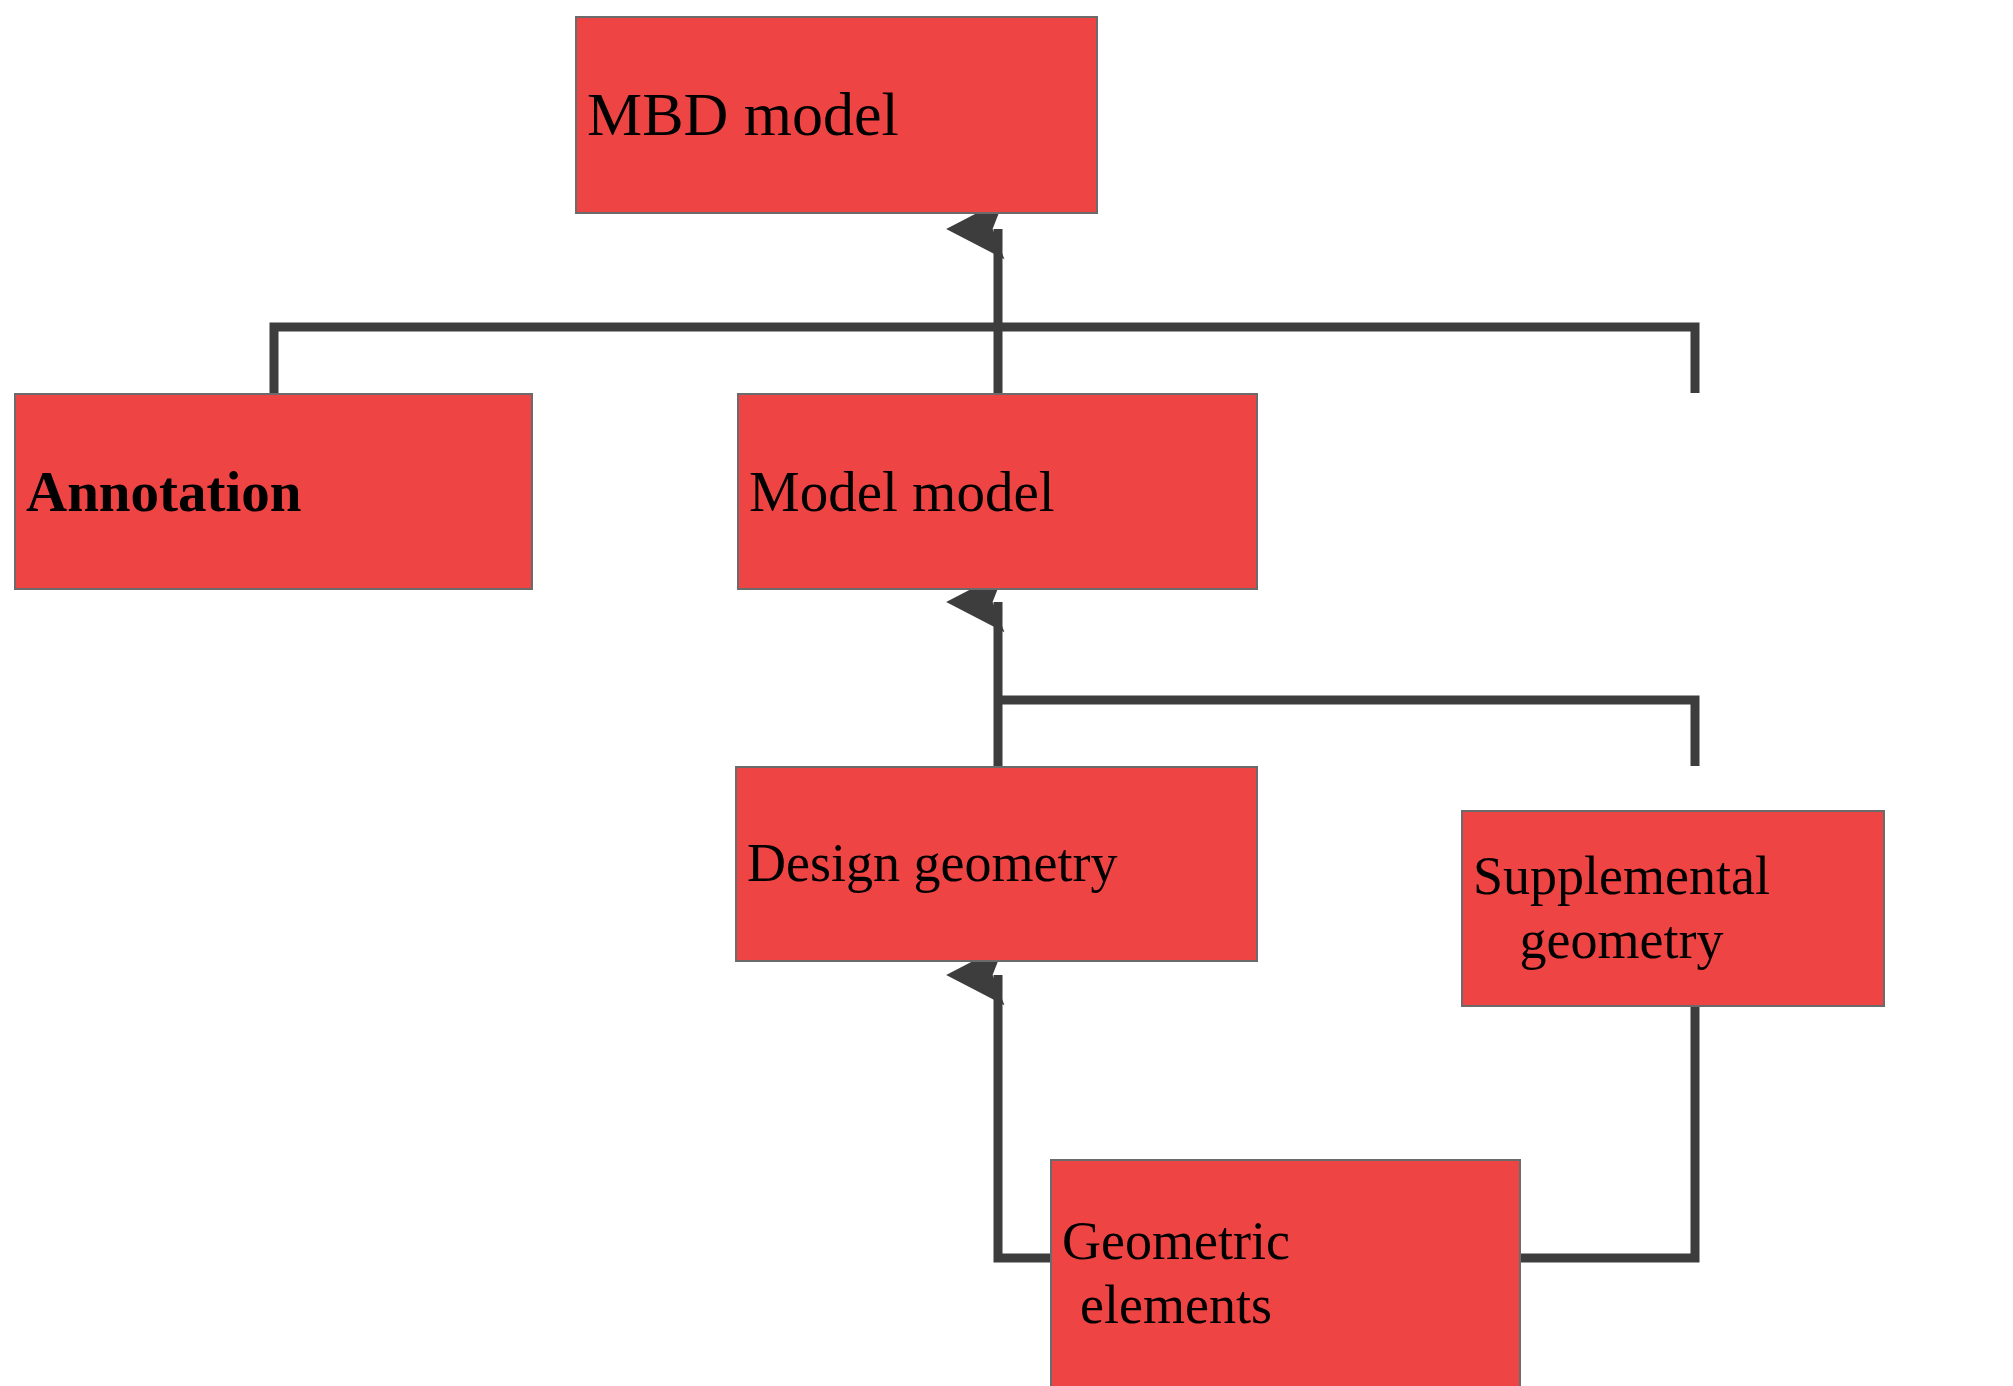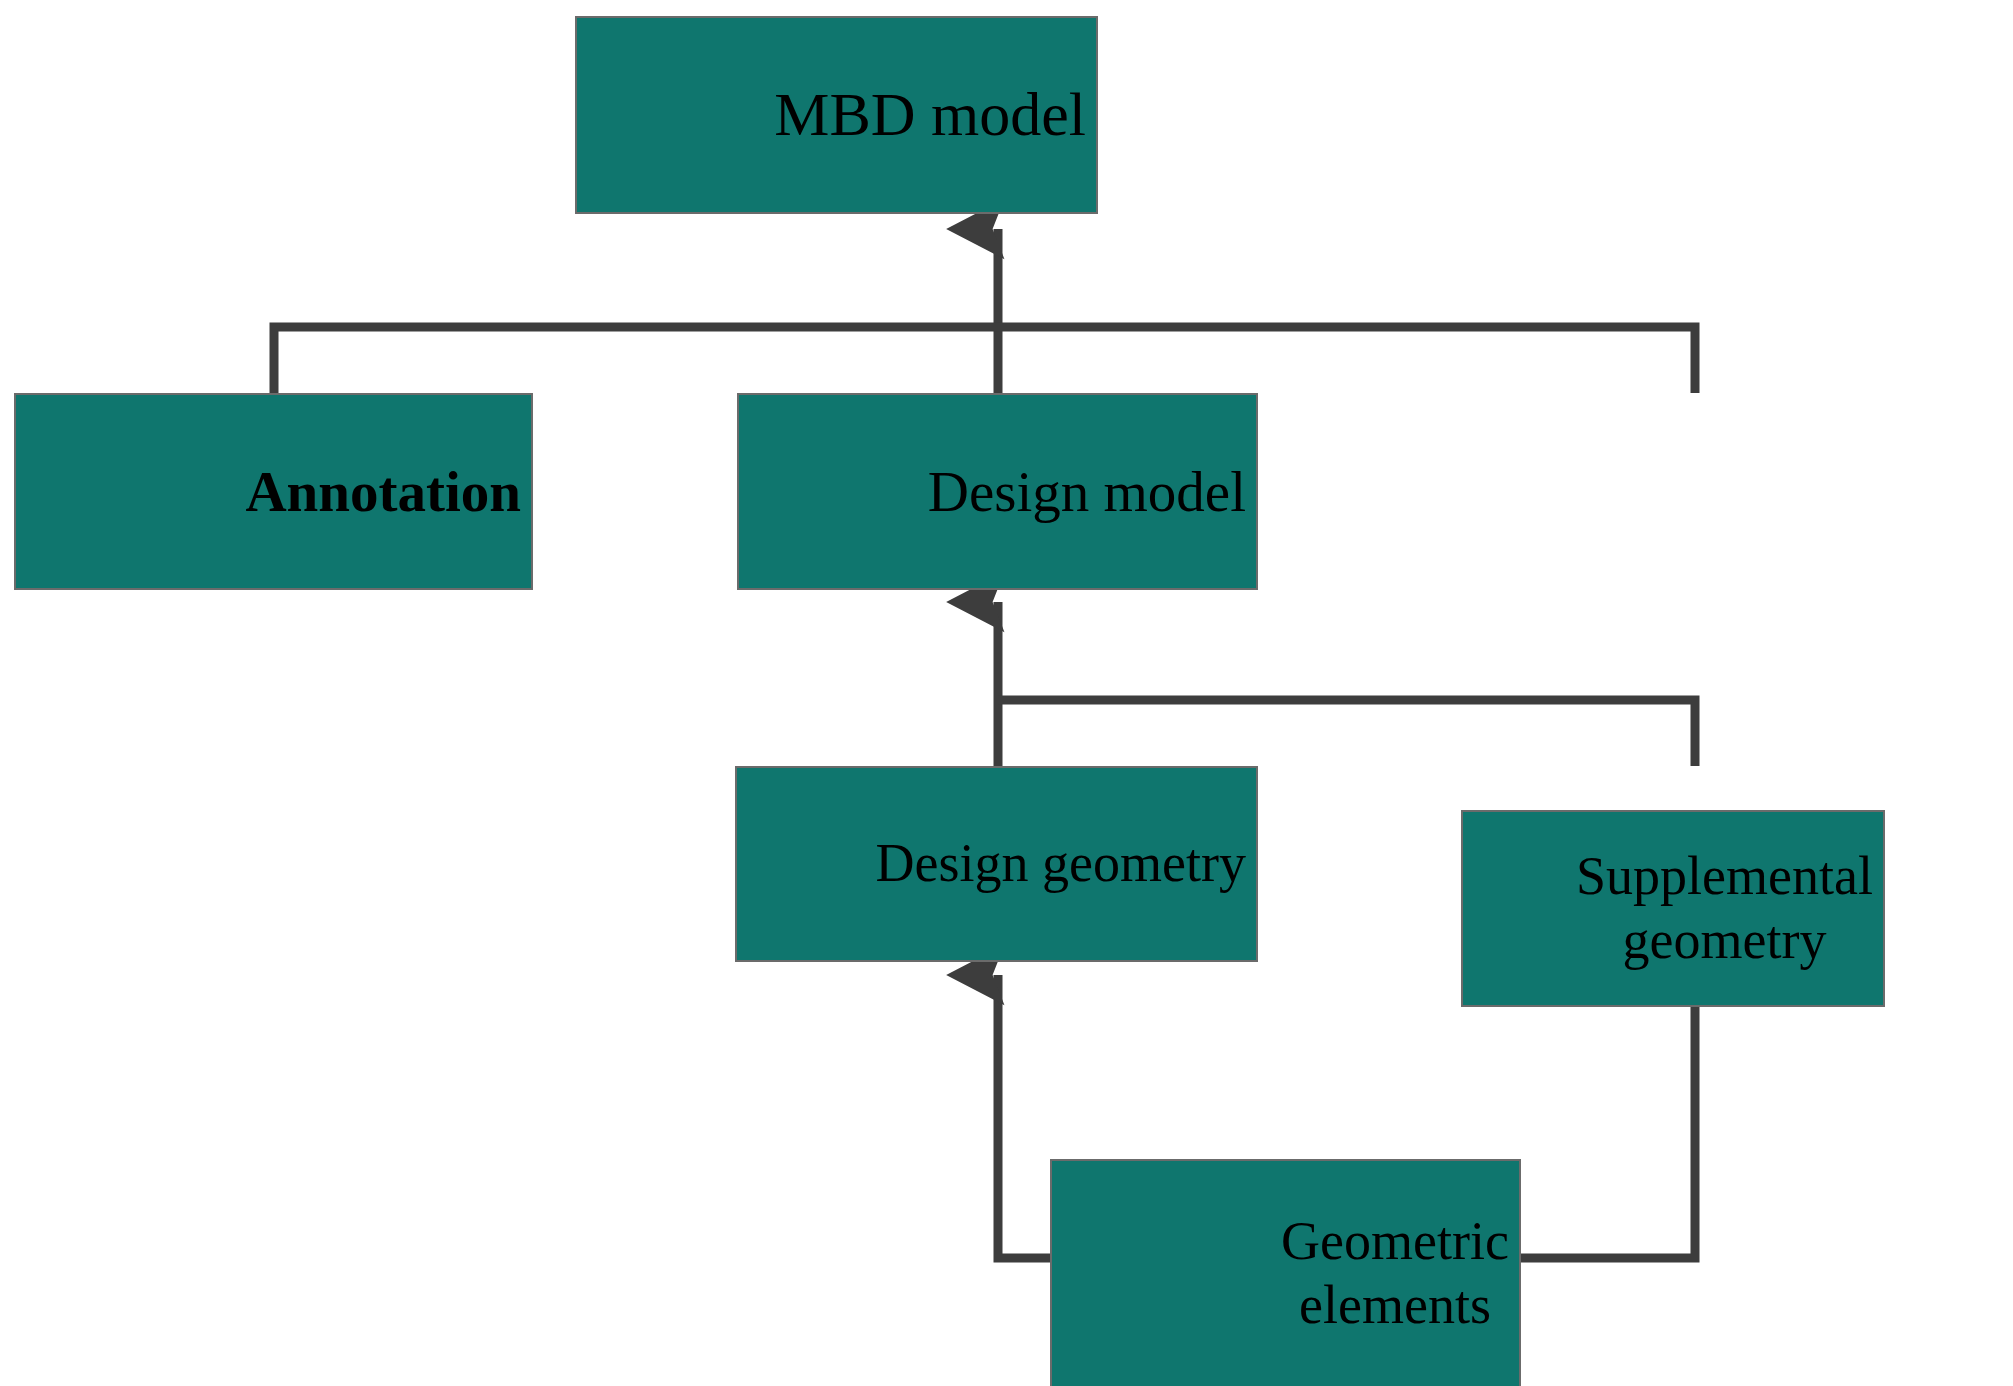--- a/index.html
+++ b/index.html
@@ -12,24 +12,24 @@
     width: 2013px;
     height: 1386px;
     background: #ffffff;
     overflow: hidden;
     font-family: "Liberation Serif", "DejaVu Serif", serif;
   }
   .node {
     position: absolute;
     box-sizing: border-box;
     border: 2px solid #6b6b6b;
-    background: #0f766e;
+    background: #ef4444;
     display: flex;
     align-items: center;
-    justify-content: flex-end;
+    justify-content: flex-start;
     text-align: center;
     color: #000000;
     line-height: 1.18;
     z-index: 3;
   }
   .node .label {
     display: block;
     padding: 0 10px;
   }
   #n-mbd      { left: 575px;  top: 16px;   width: 523px; height: 198px; font-size: 62px; }
@@ -88,21 +88,21 @@
 
   <div class="node" id="n-mbd">
     <span class="label">MBD model</span>
   </div>
 
   <div class="node" id="n-annot">
     <span class="label">Annotation</span>
   </div>
 
   <div class="node" id="n-design">
-    <span class="label">Design model</span>
+    <span class="label">Model model</span>
   </div>
 
 
   <div class="node" id="n-modelgeo">
     <span class="label">Design geometry</span>
   </div>
 
   <div class="node" id="n-suppgeo">
     <span class="label">
       <span>Supplemental</span><br>

